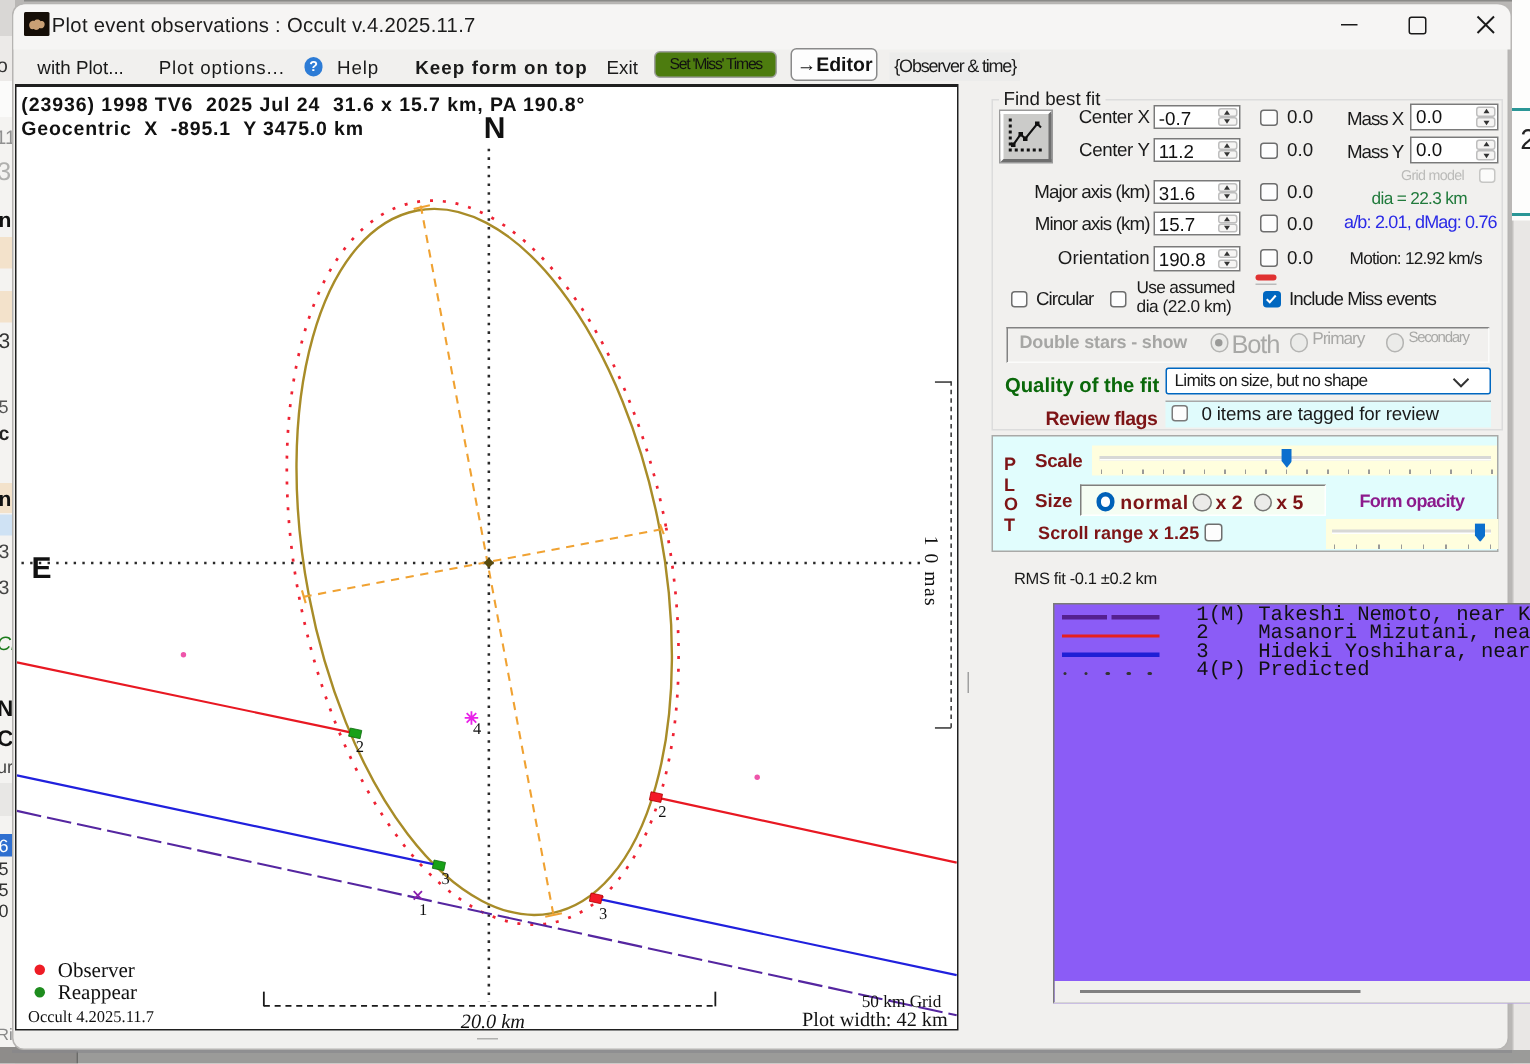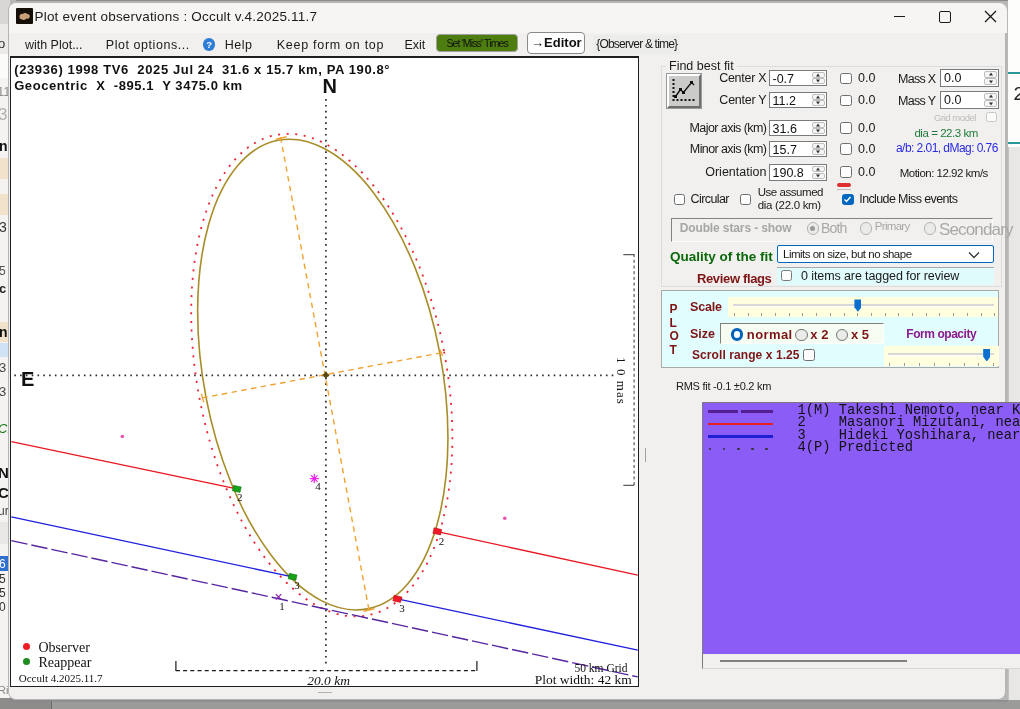--- a/index.html
+++ b/index.html
@@ -78,21 +78,21 @@
   <div class="abs" style="left:930px;top:7.5px;width:9.5px;height:10.5px;border:1.3px solid #1a1a1a;border-radius:2px;"></div>
   <svg class="abs" style="left:975px;top:6.5px;" width="13" height="13">
       <path d="M1 1 L12 12 M12 1 L1 12" stroke="#1a1a1a" stroke-width="1.3"></path>
     </svg>
 
   <div class="lbl" style="left:15.9px;top:34.7px;">with Plot...</div>
   <div class="lbl" style="left:96.8px;top:34.7px;letter-spacing:0.55px;">Plot options...</div>
   <div class="abs" style="left:193.6px;top:35.1px;width:12.6px;height:12.6px;border-radius:50%;background:#2d7cd6;"></div>
   <div class="abs" style="left:197.2px;top:36.3px;font-size:9.5px;font-weight:bold;color:#fff;">?</div>
   <div class="lbl" style="left:215.7px;top:34.7px;letter-spacing:0.55px;">Help</div>
-  <div class="lbl" style="left:267.8px;top:34.7px;letter-spacing:0.72px;">Keep form on top</div>
+  <div class="lbl" style="left:267.8px;top:34.7px;letter-spacing:0.72px;font-weight:bold;">Keep form on top</div>
   <div class="lbl" style="left:395.4px;top:34.7px;">Exit</div>
   <div class="abs" style="left:427px;top:30.9px;width:82.4px;height:18.4px;background:#4d7c0f;border:1px solid #a0a0a0;border-radius:4px;box-sizing:border-box;text-align:center;font-size:10.5px;color:#111;letter-spacing:-0.85px;line-height:17px;">Set 'Miss' Times</div>
   <div class="abs" style="left:518.4px;top:29.4px;width:58px;height:21.7px;background:#fdfdfd;border:1px solid #8a8a8a;border-radius:4px;box-sizing:border-box;text-align:center;font-size:13px;font-weight:bold;color:#111;line-height:20.5px;">→Editor</div>
   <div class="abs" style="left:584.2px;top:32px;background:#ececeb;padding:2px 3px 3px 3px;font-size:12px;letter-spacing:-0.8px;color:#1a1a1a;">{Observer &amp; time}</div>
 
   <div id="plot" style="position:absolute;left:1.4px;top:53px;width:628.9px;height:631.4px;box-sizing:border-box;background:#fff;border-style:solid;border-color:#1f1f1f;border-width:2.4px 1.3px 1.5px 1.3px;overflow:hidden;">
     <svg class="abs" style="left:0;top:0;" width="626.3" height="627.5" viewBox="11.7 58.4 626.3 627.5">
 
       <path d="M326.6 99.5 V668" stroke="#2a2a2a" stroke-width="1.7" stroke-dasharray="1.7 4.1" fill="none"></path>
       <path d="M15 375.7 H614" stroke="#2a2a2a" stroke-width="1.7" stroke-dasharray="1.6 4.2" fill="none"></path>
@@ -306,23 +306,23 @@
       </svg>
     </div>
   <div class="lbl" style="left:850.3px;top:188.8px;letter-spacing:-0.62px;">Include Miss events</div>
 
   <div class="abs" style="left:662px;top:215px;width:322px;height:23.7px;box-sizing:border-box;border:1.4px solid;border-color:#828282 #fbfbfa #fbfbfa #828282;"></div>
   <div class="blbl" style="left:670.7px;top:218.2px;color:#a6a6a4;font-size:12px;letter-spacing:-0.12px;">Double stars - show</div>
   <div class="radio" style="left:797.7px;top:219.3px;border-color:#b4b4b2;"></div>
   <div class="abs" style="left:800.9px;top:222.5px;width:5.2px;height:5.2px;border-radius:50%;background:#9a9a98;"></div>
   <div class="radio" style="left:850.6px;top:219.3px;border-color:#b4b4b2;"></div>
   <div class="radio" style="left:914.8px;top:219.3px;border-color:#b4b4b2;"></div>
-  <div class="lbl" style="left:812px;top:217.4px;color:#a8a8a6;font-size:14px;letter-spacing:-0.8px;">Both</div>
+  <div class="lbl" style="left:812px;top:217.4px;color:#a8a8a6;font-size:17px;letter-spacing:-0.8px;">Both</div>
   <div class="lbl" style="left:865.8px;top:217.4px;color:#a8a8a6;font-size:11.5px;letter-spacing:-0.7px;">Primary</div>
-  <div class="lbl" style="left:930px;top:217.4px;color:#a8a8a6;font-size:17px;letter-spacing:-0.85px;">Secondary</div>
+  <div class="lbl" style="left:930px;top:217.4px;color:#a8a8a6;font-size:10px;letter-spacing:-0.85px;">Secondary</div>
 
   <div class="blbl" style="left:661px;top:245.5px;font-size:13.5px;color:#0a680a;">Quality of the fit</div>
   <div class="abs" style="left:767.7px;top:242px;width:216.9px;height:18.3px;background:#fff;border:1.5px solid #0067c0;border-radius:2px;box-sizing:border-box;"></div>
   <div class="lbl" style="left:774px;top:244.8px;font-size:11.5px;letter-spacing:-0.5px;">Limits on size, but no shape</div>
   <svg class="abs" style="left:959px;top:247.5px;" width="12" height="8">
       <path d="M1 1.5 L6 6.5 L11 1.5" stroke="#333" stroke-width="1.3" fill="none"></path>
     </svg>
 
   <div class="blbl" style="left:662.5px;top:267.5px;width:100px;text-align:right;color:#7d1416;letter-spacing:-0.35px;">Review flags</div>
   <div class="abs" style="left:767.7px;top:263.5px;width:216.9px;height:17.5px;background:#e0fbfc;border-top:1px solid #a8a8a8;"></div>

